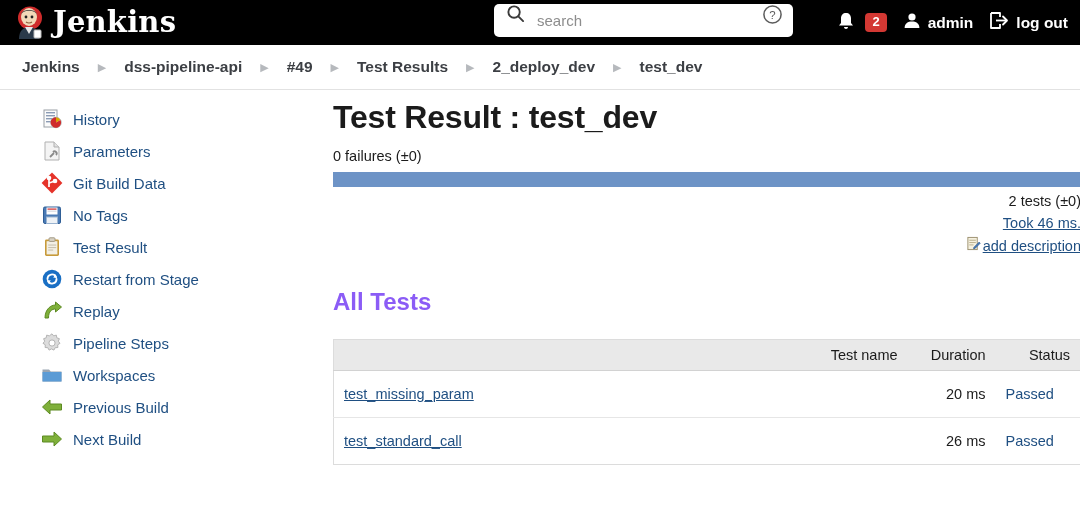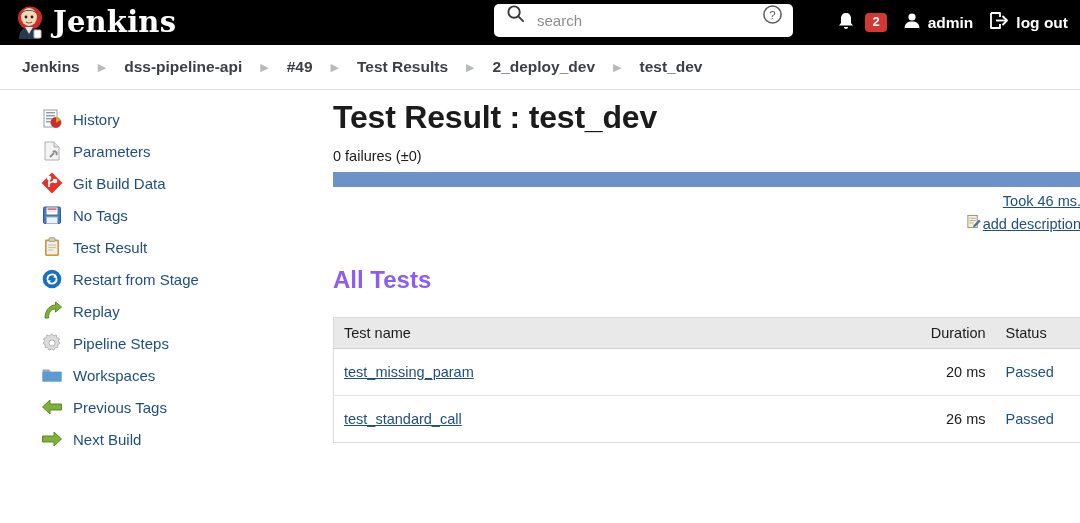--- a/index.html
+++ b/index.html
@@ -181,21 +181,21 @@
   #tests-table {
     width: 748px;
     border-collapse: collapse;
     font-size: 14.5px;
     border: 1px solid #dcdcdc;
   }
   #tests-table thead th {
     background: #e9e9e9;
     font-weight: 400;
     color: #1b1b1b;
-    text-align: left;
+    text-align: right;
     padding: 7px 10px;
     border-bottom: 1px solid #d2d2d2;
   }
   #tests-table thead th.num { text-align: right; }
   #tests-table tbody td {
     padding: 15px 10px;
     border-bottom: 1px solid #e6e6e6;
     color: #1b1b1b;
     background: #fff;
   }
@@ -415,21 +415,21 @@
       </span>
       <span class="side-label">Workspaces</span>
     </a>
 
     <a class="side-item">
       <span class="side-icon">
         <svg width="22" height="22" viewBox="0 0 22 22">
           <path d="M1.5 11 L9 4 L9 8 L20.5 8 L20.5 14 L9 14 L9 18 Z" fill="#7fb03a" stroke="#5d8a22"></path>
         </svg>
       </span>
-      <span class="side-label">Previous Tags</span>
+      <span class="side-label">Previous Build</span>
     </a>
 
     <a class="side-item">
       <span class="side-icon">
         <svg width="22" height="22" viewBox="0 0 22 22">
           <path d="M20.5 11 L13 4 L13 8 L1.5 8 L1.5 14 L13 14 L13 18 Z" fill="#7fb03a" stroke="#5d8a22"></path>
         </svg>
       </span>
       <span class="side-label">Next Build</span>
     </a>
@@ -438,20 +438,21 @@
   <div id="main">
 
     <h1 id="page-title">Test Result : test_dev</h1>
 
     <div id="failures-line">0 failures (±0)</div>
 
     <div id="progress-track" style="background: rgb(109, 147, 198);">
       <div id="progress-fill" style="width: 100%; background: rgb(109, 147, 198);"></div>
     </div>
 
+    <div class="stat-line">2 tests (±0)</div>
 
     <div class="stat-line link">
       <a>Took 46 ms.</a>
     </div>
 
     <div id="add-desc-row">
       <span>
         <svg width="15" height="15" viewBox="0 0 16 16">
           <rect x="2" y="1.5" width="10" height="13" fill="#f6f1df" stroke="#9a8f6e"></rect>
           <g fill="#b9ae8c">

